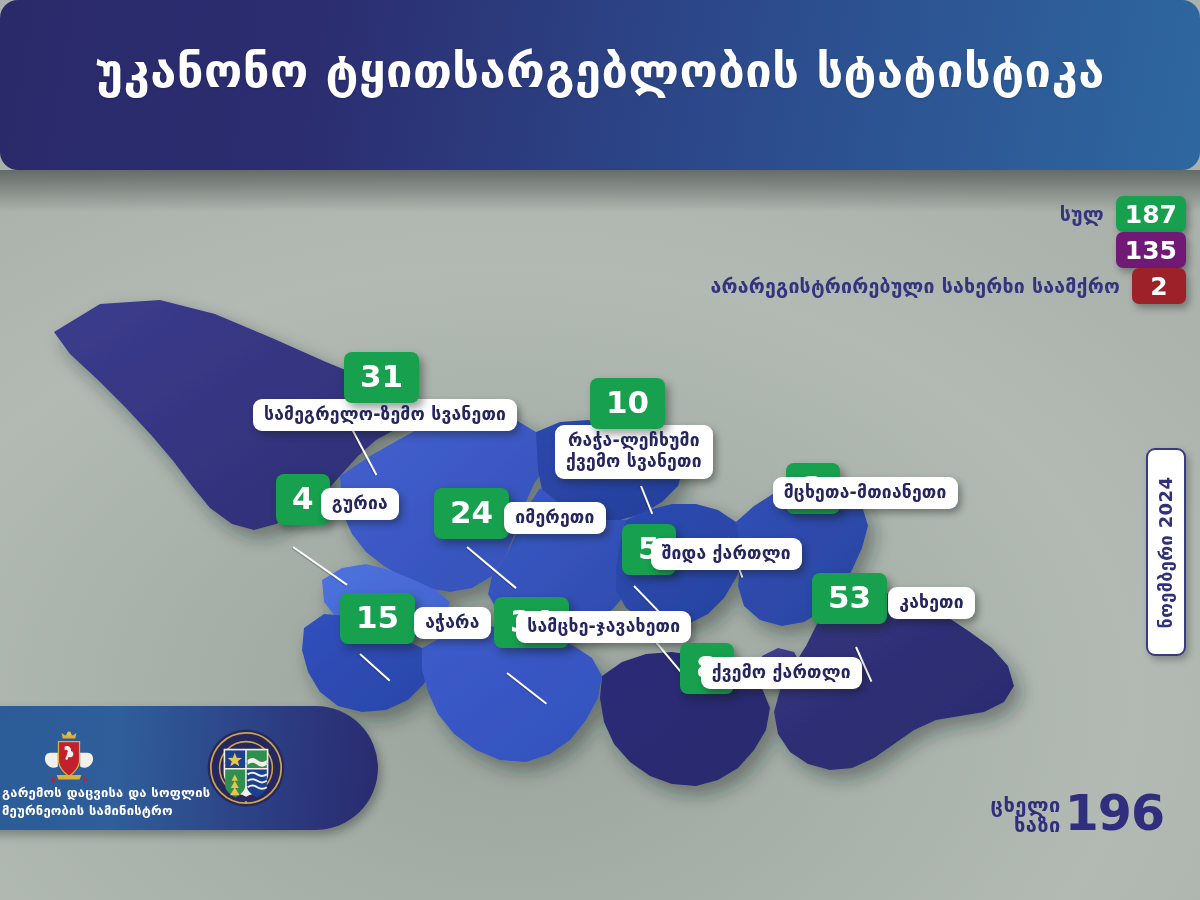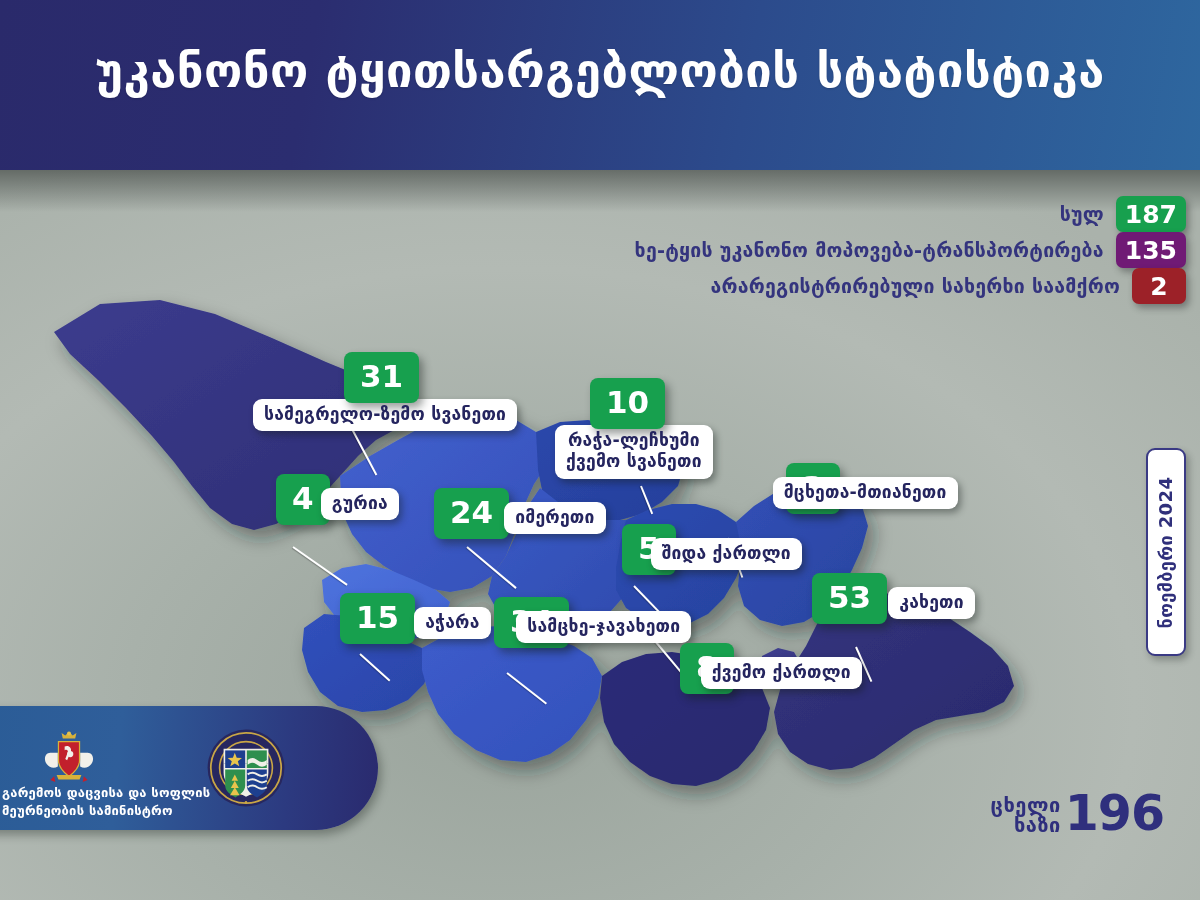--- a/index.html
+++ b/index.html
@@ -14,20 +14,21 @@
     position:absolute; inset:0;
     background:
       radial-gradient(ellipse 900px 620px at 42% 78%, #9aa49c 0%, #a8b1aa 42%, #b3bab4 70%, #aab2ab 100%),
       linear-gradient(135deg,#9fa9a2 0%, #b2bab3 45%, #a6afa8 100%);
   }
   
   #header {
     position:absolute; left:0; top:0; width:1200px; height:170px;
     background: linear-gradient(100deg,#2a2a6b 0%, #2b2d70 26%, #2c4b8c 62%, #2e679f 100%);
     z-index: 5;
+    border-radius: 18px;
   }
   #header-shadow {
     position:absolute; left:0; top:170px; width:1200px; height:42px;
     background: linear-gradient(to bottom, rgba(25,30,28,0.48), rgba(25,30,28,0.0));
     z-index: 4; pointer-events:none;
   }
   #title {
     position:absolute; left:0; right:0; top:44px;
     text-align:center;
     color:#ffffff;
@@ -263,21 +264,20 @@
   </g>
 </svg>
 </div>
 
 <div id="legend">
   <div class="legend-row">
     <div class="legend-label">სულ</div>
     <div class="legend-badge" style="background:#17a04e">187</div>
   </div>
   <div class="legend-row">
-    <div class="legend-label">ხე-ტყის უკანონო  მოპოვება-ტრანსპორტირება</div>
     <div class="legend-badge" style="background:#701a75">135</div>
   </div>
   <div class="legend-row">
     <div class="legend-label">არარეგისტრირებული სახერხი საამქრო</div>
     <div class="legend-badge" style="background:#9c2128">2</div>
   </div>
 </div>
 
 <div>
   <div class="leader" style="left:352px; top:428px; width:52px; transform:rotate(62deg);"></div>

